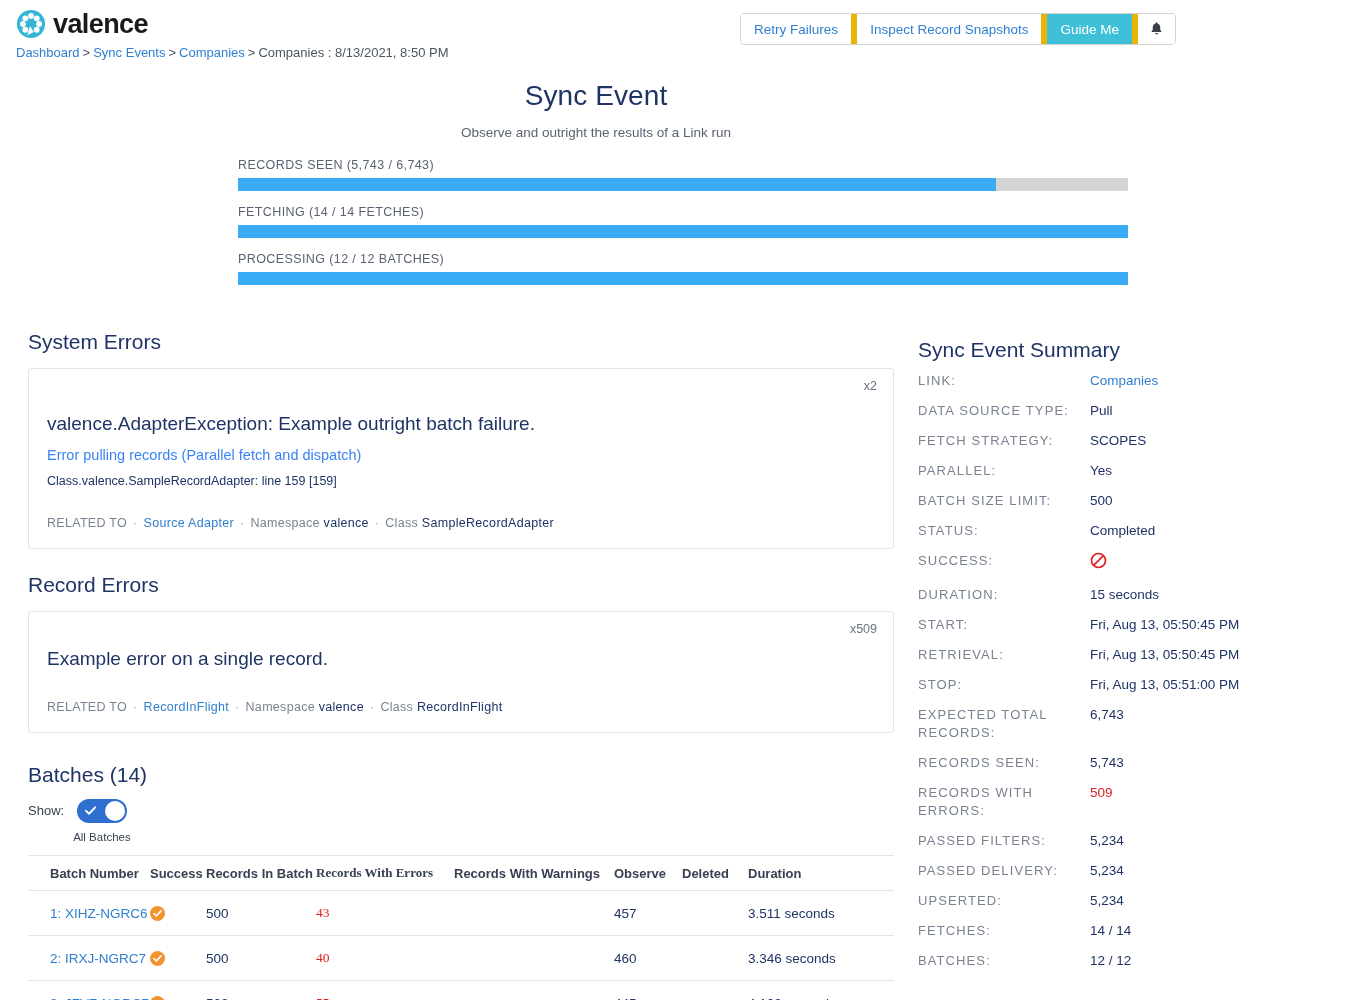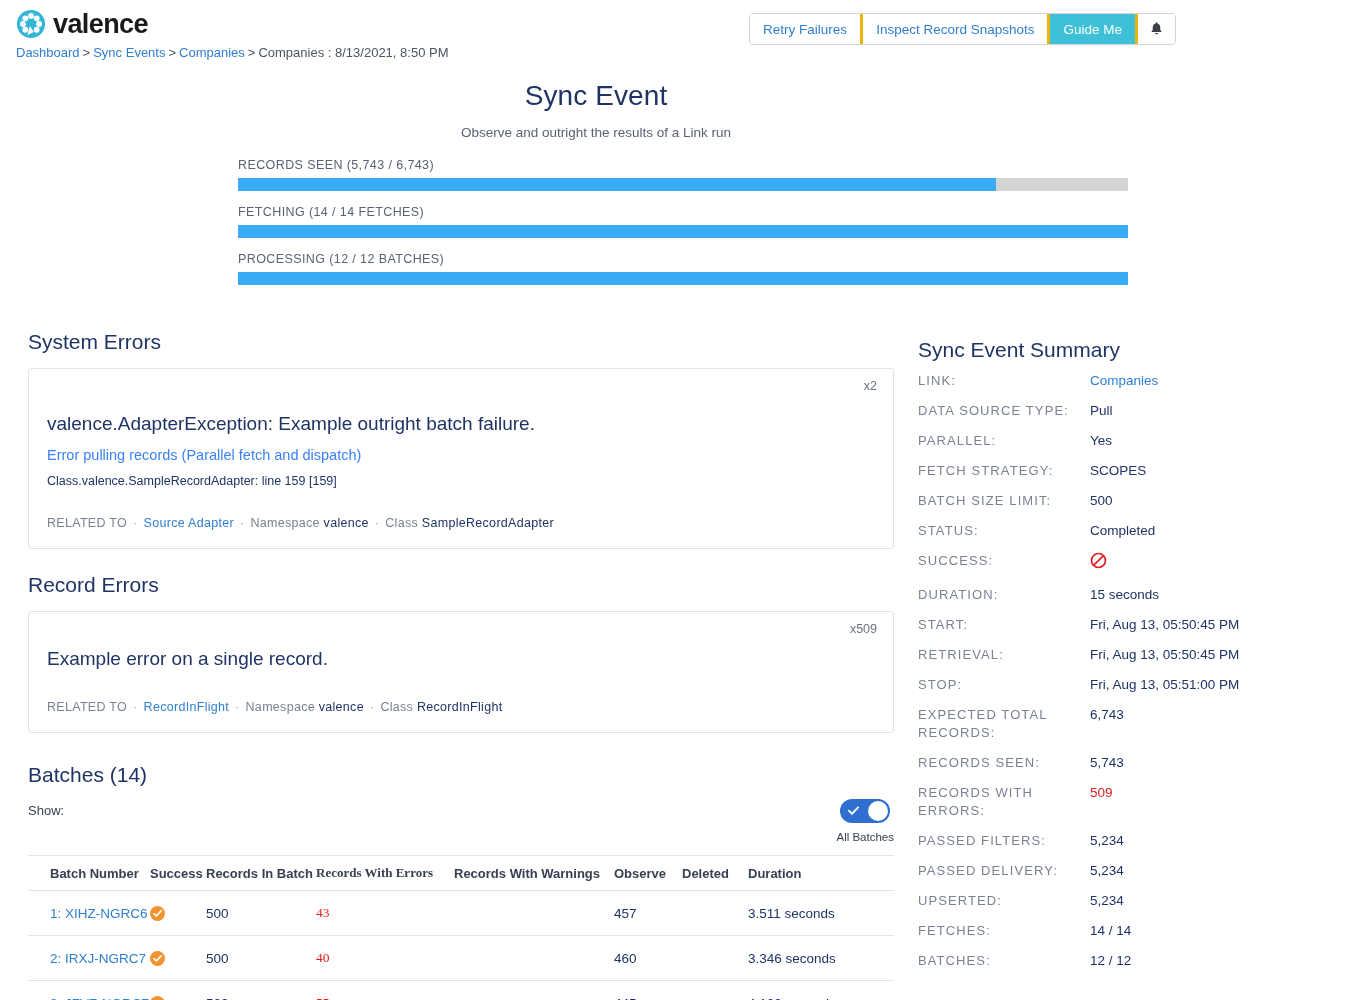--- a/index.html
+++ b/index.html
@@ -33,21 +33,21 @@
   .btn-group {
     position: absolute; right: 16px; top: 13px;
     display: flex; align-items: stretch;
     border: 1px solid #d4d4d4; border-radius: 4px; overflow: hidden;
     background: #fff;
   }
   .btn-group > * {
     display: flex; align-items: center; justify-content: center;
     height: 30px; padding: 0 13px; font-size: 13.5px;
     color: #2f7fd1; background: #fff; border: none;
-    border-right: 3px solid #eab308; cursor: pointer;
+    border-right: 6px solid #eab308; cursor: pointer;
     font-family: "Liberation Sans", sans-serif; white-space: nowrap;
   }
   .btn-group > *:last-child { border-right: none; }
   .btn-guide { background: #3ec0d8 !important; color: #fff !important; font-weight: normal; }
   .btn-bell { padding: 0 11px !important; }
   .bell-icon { display: block; }
 
   
   .title {
     text-align: center; font-size: 28px; font-weight: normal;
@@ -90,21 +90,21 @@
   .err-rel .lnk { color: #2f7fd1; }
   .err-rel .lbl { color: #7a8292; }
   .err-rel .val { color: #1f3365; font-weight: normal; }
   .err-rel .dot { margin: 0 6px; color: #9aa1ad; }
 
   .rec-card .err-title { margin-top: 22px; }
   .rec-card .err-rel { margin-top: 30px; }
 
   
   .batches-h { font-size: 21px; color: #1f3365; margin-top: 30px; }
-  .show-row { display: flex; align-items: flex-start; gap: 9px; margin-top: 12px; justify-content: space-between; }
+  .show-row { display: flex; align-items: flex-start; gap: 9px; margin-top: 12px; }
   .show-label { font-size: 13px; color: #374151; line-height: 24px; }
   .toggle-wrap { display: flex; flex-direction: column; align-items: center; }
   .toggle {
     width: 50px; height: 24px; border-radius: 12px; background: #2f6fd0;
     position: relative; cursor: pointer; display: flex; align-items: center;
   }
   .toggle .knob {
     position: absolute; right: 2px; top: 2px;
     width: 20px; height: 20px; border-radius: 50%; background: #fff;
   }
@@ -316,26 +316,26 @@
       <div id="summary-list">
           <div class="sum-row">
             <span class="sum-k">LINK:</span>
             <span class="sum-v link">Companies</span>
           </div>
           <div class="sum-row">
             <span class="sum-k">DATA SOURCE TYPE:</span>
             <span class="sum-v">Pull</span>
           </div>
           <div class="sum-row">
+            <span class="sum-k">FETCH STRATEGY:</span>
+            <span class="sum-v">SCOPES</span>
+          </div>
+          <div class="sum-row">
             <span class="sum-k">PARALLEL:</span>
             <span class="sum-v">Yes</span>
-          </div>
-          <div class="sum-row">
-            <span class="sum-k">FETCH STRATEGY:</span>
-            <span class="sum-v">SCOPES</span>
           </div>
           <div class="sum-row">
             <span class="sum-k">BATCH SIZE LIMIT:</span>
             <span class="sum-v">500</span>
           </div>
           <div class="sum-row">
             <span class="sum-k">STATUS:</span>
             <span class="sum-v">Completed</span>
           </div>
           <div class="sum-row">

